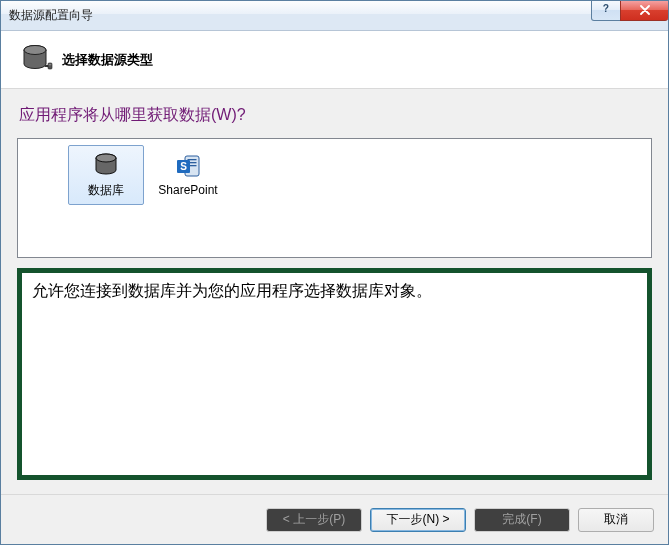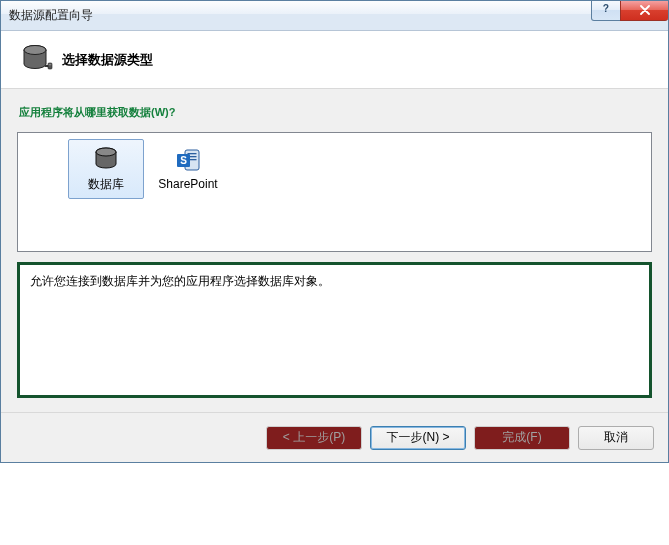--- a/index.html
+++ b/index.html
@@ -4,21 +4,21 @@
 <style>
   * { box-sizing: border-box; }
   html, body {
     margin: 0; padding: 0;
     font-family: "Microsoft YaHei", "Segoe UI", Tahoma, sans-serif;
     font-size: 12px;
     background: #fff;
   }
   .window {
     width: 669px;
-    height: 463px;
+    height: 545px;
     border: 1px solid #5a7fa0;
     background: #fff;
     position: relative;
     display: flex;
     flex-direction: column;
   }
   
   .titlebar {
     height: 30px;
     background: linear-gradient(to bottom, #fcfdfe 0%, #eaf1f9 45%, #dde8f4 46%, #dde8f4 100%);
@@ -83,23 +83,23 @@
   
   .body {
     flex: 1;
     background: #f0f0f0;
     padding: 14px 16px 0 16px;
     display: flex;
     flex-direction: column;
     gap: 10px;
   }
   .prompt {
-    font-size: 11px;
-    color: #15803d;
-    font-weight: 700;
+    font-size: 16px;
+    color: #701a75;
+    font-weight: 400;
     padding: 2px 0 2px 2px;
   }
   .options-box {
     background: #fff;
     border: 1px solid #828790;
     height: 120px;
     padding: 6px 6px;
     display: flex;
     align-items: flex-start;
     gap: 6px;
@@ -118,24 +118,24 @@
   }
   .option.selected {
     background: linear-gradient(to bottom,#eef5fd,#d8e9fb);
     border: 1px solid #7da2ce;
     margin-left: 44px;
   }
   .option .oicon { width: 28px; height: 26px; display:flex; align-items:center; justify-content:center;}
   .option .olabel { font-size: 12px; color:#000; }
   .desc-box {
     background: #fff;
-    border: 3px solid #14532d;
+    border: 5px solid #14532d;
     flex: 1;
     padding: 8px 10px;
-    font-size: 12px;
+    font-size: 16px;
     color: #000;
     margin-bottom: 14px;
   }
 
   
   .footer {
     height: 50px;
     background: #f0f0f0;
     border-top: 1px solid #d9d9d9;
     display: flex;
@@ -150,21 +150,21 @@
     font-family: inherit;
     font-size: 12px;
     border: 1px solid #adadad;
     background: linear-gradient(to bottom,#f6f6f6,#e9e9e9);
     border-radius: 3px;
     color: #000;
     cursor: pointer;
   }
   .footer button:disabled {
     color: #a0a0a0;
-    background: #7f1d1d;
+    background: #404040;
     border-color: #cfcfcf;
     cursor: default;
   }
   .footer button.default {
     border: 1px solid #3c7fb1;
     box-shadow: 0 0 0 1px #86b7e0 inset;
   }
   .footer button.cancel { width: 76px; margin-left: 0;}
 </style>
 </head>

